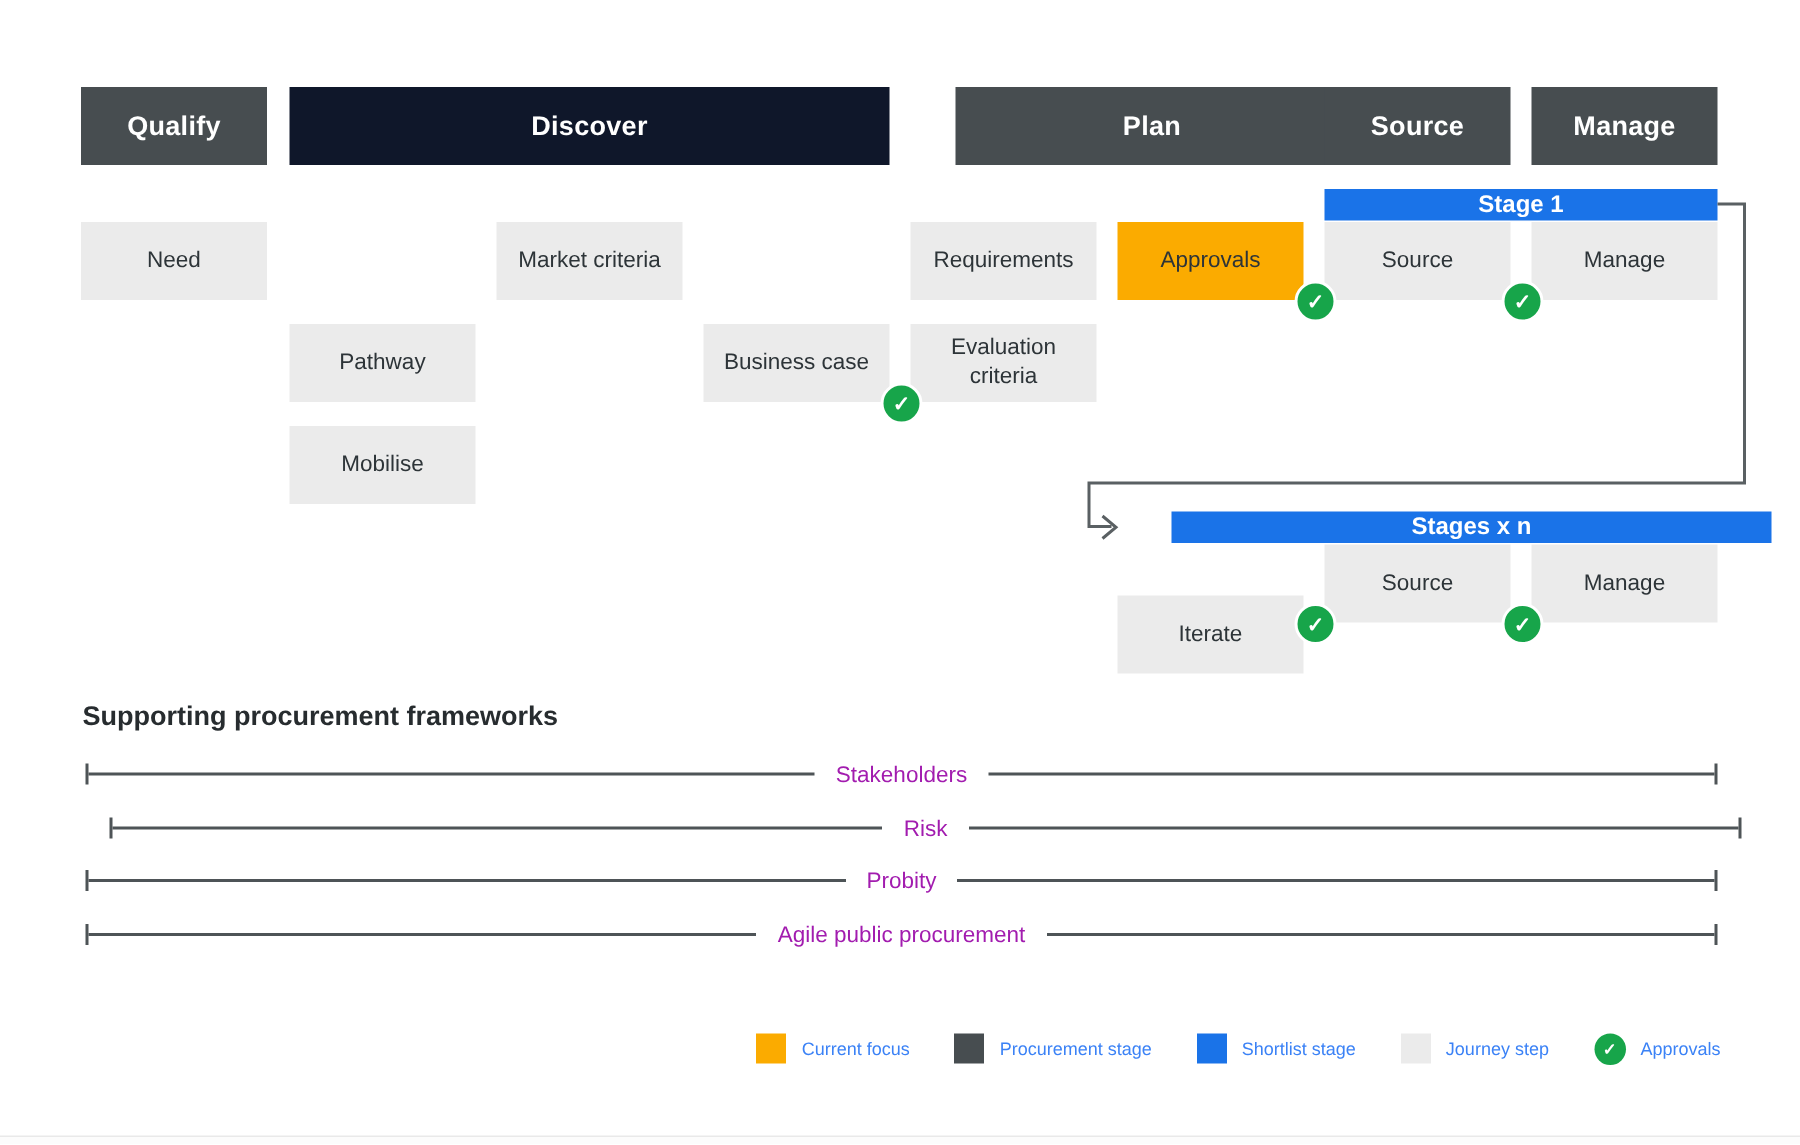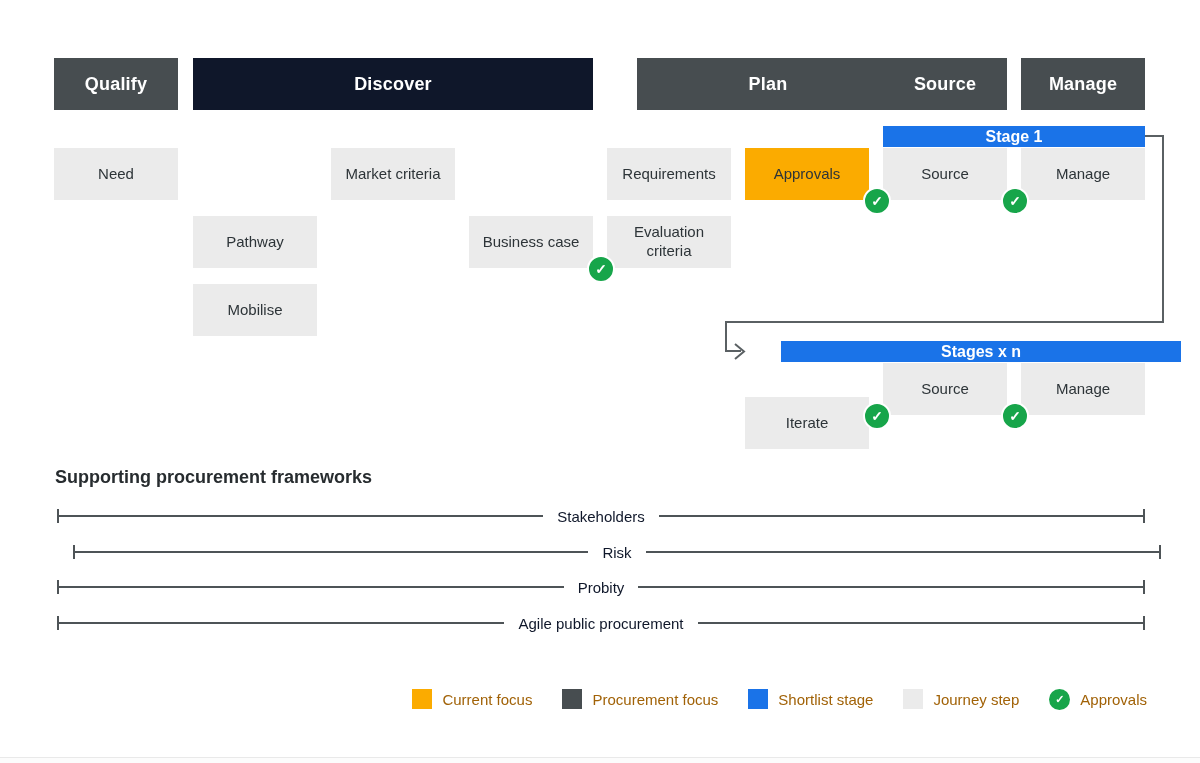--- a/index.html
+++ b/index.html
@@ -55,30 +55,30 @@
   .ck-sxn-source{left:1001px;top:402px;}
 
   .connector{position:absolute;left:0;top:0;width:1200px;height:763px;pointer-events:none;}
 
   
   .fw-title{position:absolute;left:55px;top:467px;font-size:18px;font-weight:700;color:#272C2F;}
   .fw-row{position:absolute;left:57px;width:1088px;height:18px;display:flex;align-items:center;}
   .fw-1{top:507px;} .fw-2{top:543px;padding-left:16px;} .fw-3{top:578px;} .fw-4{top:614px;}
   .fw-tick{width:2px;height:14px;background:#4E5457;flex:none;}
   .fw-seg{flex:1;height:1.6px;background:#4E5457;}
-  .fw-label{flex:none;margin:0 14px;font-size:15px;color:#0f172a;white-space:nowrap;}
+  .fw-label{flex:none;margin:0 14px;font-size:15px;color:#a21caf;white-space:nowrap;}
 
   
   .legend{position:absolute;left:0;right:53px;top:684px;height:30px;display:flex;
           justify-content:flex-end;align-items:center;gap:30px;}
   .lg-item{display:flex;align-items:center;gap:10px;}
   .lg-swatch{width:20px;height:20px;flex:none;}
   .lg-check{width:21px;height:21px;border-radius:50%;background:#17A54A;color:#fff;flex:none;
             display:flex;align-items:center;justify-content:center;font-size:11px;font-weight:700;}
-  .lg-label{font-size:15px;color:#a16207;white-space:nowrap;}
+  .lg-label{font-size:12px;color:#3b82f6;white-space:nowrap;}
 
   .bottom-rule{position:absolute;left:0;top:757px;width:1200px;height:1px;background:#E9E9E9;}
   .bottom-strip{position:absolute;left:0;top:758px;width:1200px;height:5px;background:#FCFCFC;}
 </style>
 </head>
 <body>
 
 <div class="canvas">
 
   <div class="phase phase-qualify" style="background: rgb(71, 77, 80);">Qualify</div>
@@ -147,21 +147,21 @@
     <div class="fw-tick"></div>
   </div>
 
   <div class="legend">
     <div class="lg-item">
       <div class="lg-swatch" style="background: rgb(251, 171, 0);"></div>
       <div class="lg-label">Current focus</div>
     </div>
     <div class="lg-item">
       <div class="lg-swatch" style="background: rgb(71, 77, 80);"></div>
-      <div class="lg-label">Procurement focus</div>
+      <div class="lg-label">Procurement stage</div>
     </div>
     <div class="lg-item">
       <div class="lg-swatch" style="background: rgb(26, 115, 232);"></div>
       <div class="lg-label">Shortlist stage</div>
     </div>
     <div class="lg-item">
       <div class="lg-swatch" style="background: rgb(235, 235, 235);"></div>
       <div class="lg-label">Journey step</div>
     </div>
     <div class="lg-item">

